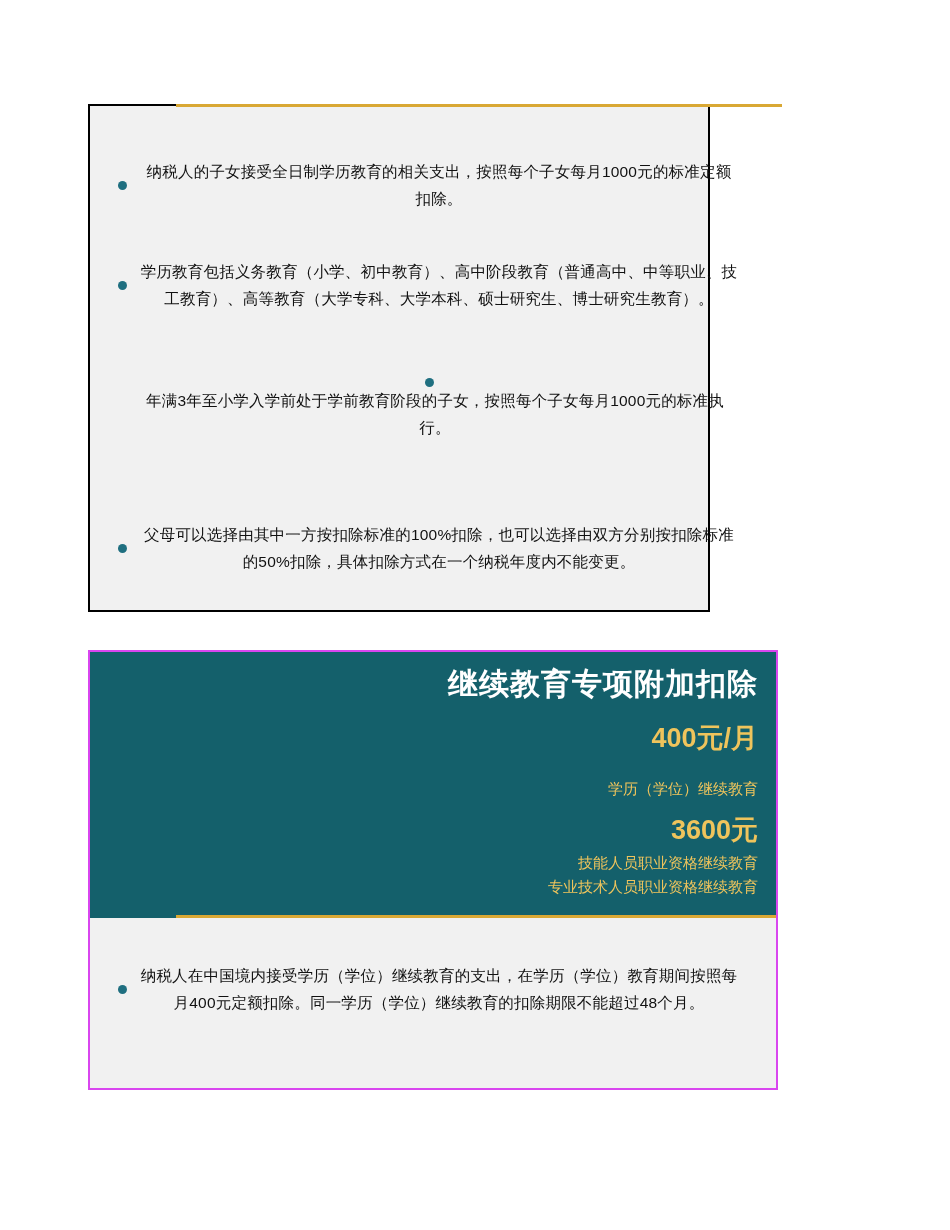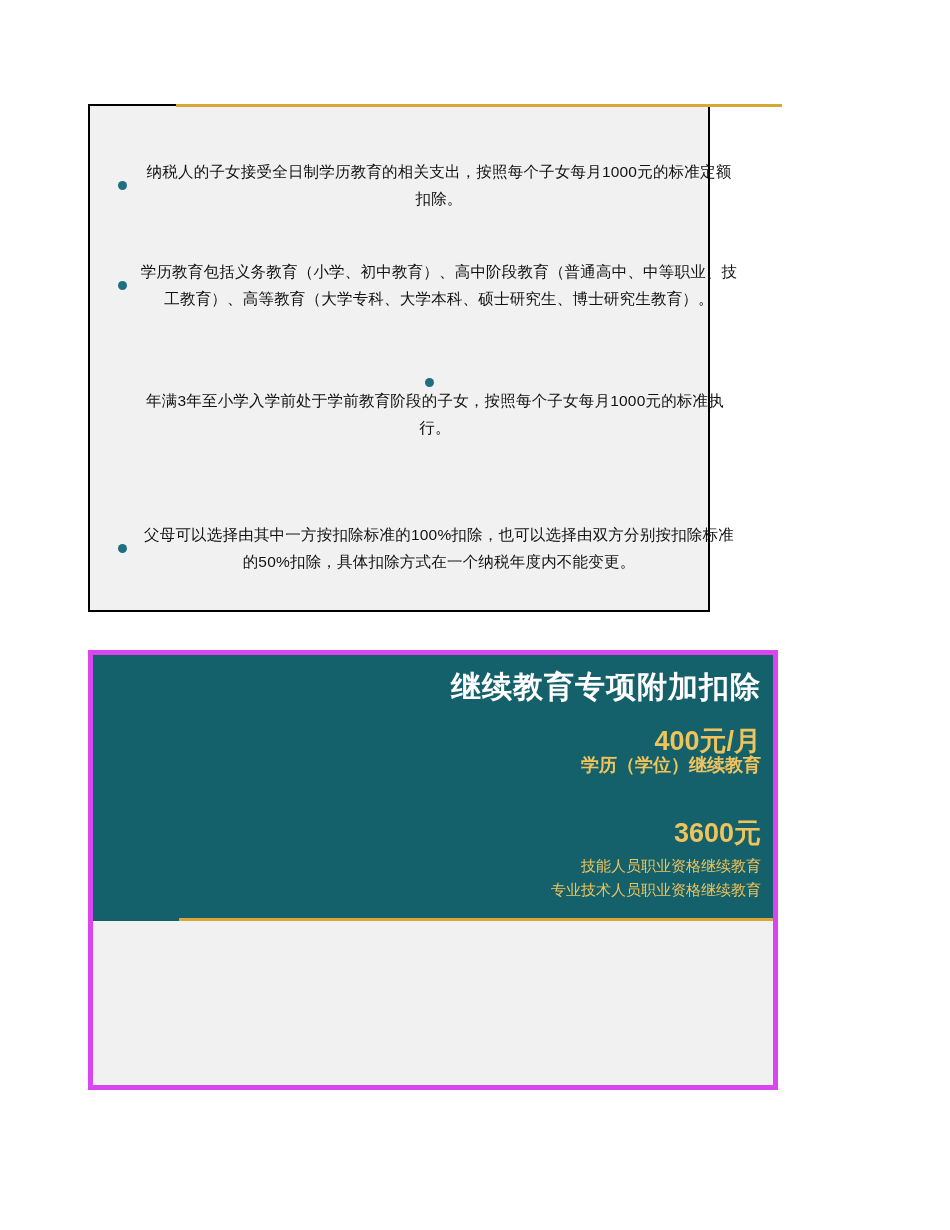--- a/index.html
+++ b/index.html
@@ -83,21 +83,21 @@
   .b4 { left: 28px; top: 382px; width: 634px; margin-top: 33px; }
   .b4 .bullet-text { width: 600px; }
 
   
   .card-two {
     position: absolute;
     left: 88px;
     top: 650px;
     width: 690px;
     height: 440px;
-    border: 5px solid #d946ef;
+    border: 2px solid #d946ef;
     box-sizing: border-box;
     background: #f1f1f1;
     overflow: hidden;
   }
   .teal-banner {
     position: absolute;
     left: 0;
     top: 0;
     width: 686px;
     height: 266px;
@@ -120,25 +120,24 @@
     top: 68px;
     font-size: 27px;
     font-weight: bold;
     color: #efc45c;
     white-space: nowrap;
     margin-left: 36px;
   }
   .teal-banner .amount-1-sub {
     position: absolute;
     right: 18px;
-    top: 98px;
-    font-size: 18px;
-    color: #efc45c;
-    white-space: nowrap;
-    font-weight: bold;
+    top: 128px;
+    font-size: 15px;
+    color: #efc45c;
+    white-space: nowrap;
   }
   .teal-banner .amount-2 {
     position: absolute;
     right: 18px;
     top: 160px;
     font-size: 27px;
     font-weight: bold;
     color: #efc45c;
     white-space: nowrap;
   }
@@ -217,16 +216,20 @@
       <div class="banner-title">继续教育专项附加扣除</div>
       <div class="amount-1">400元/月</div>
       <div class="amount-1-sub">学历（学位）继续教育</div>
       <div class="amount-2">3600元</div>
       <div class="amount-2-sub1">技能人员职业资格继续教育</div>
       <div class="amount-2-sub2">专业技术人员职业资格继续教育</div>
     </div>
 
     <div class="gold-rule-two"></div>
 
+    <div class="bullet-row b5">
+      <span class="bullet-dot"></span>
+      <span class="bullet-text">纳税人在中国境内接受学历（学位）继续教育的支出，在学历（学位）教育期间按照每月400元定额扣除。同一学历（学位）继续教育的扣除期限不能超过48个月。</span>
+    </div>
 
   </div>
 
 </div>
 
 </body></html>

